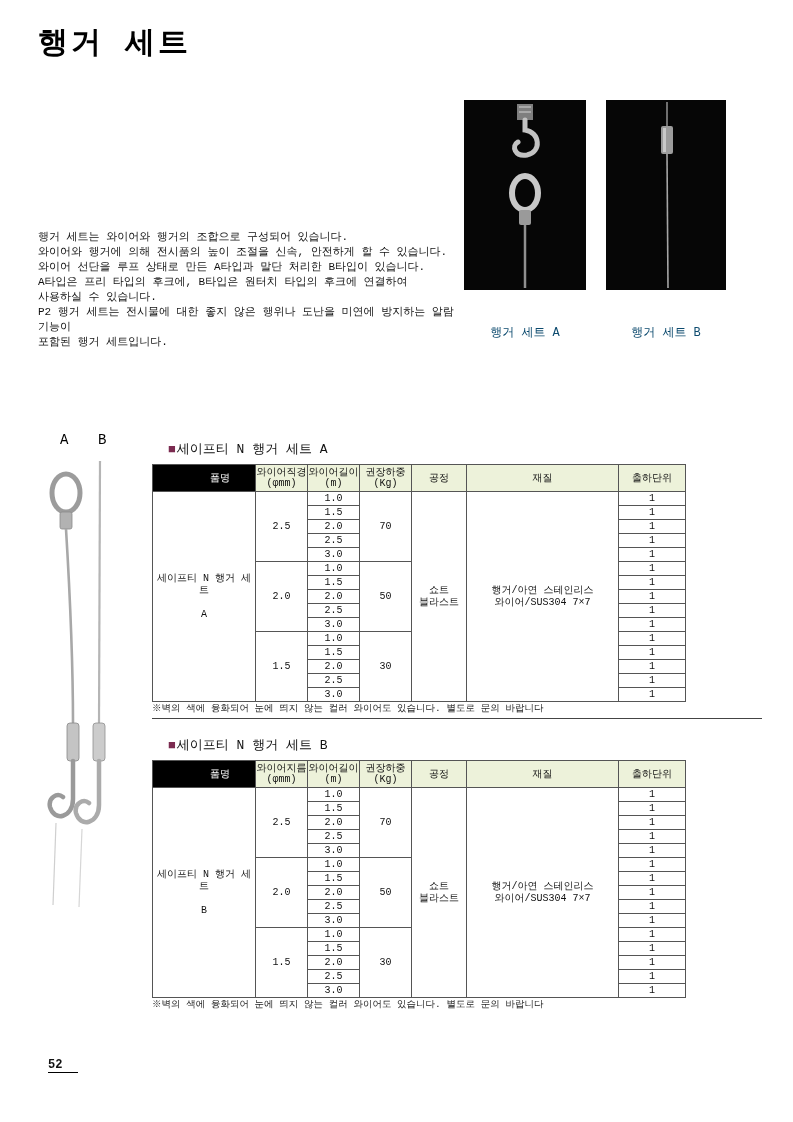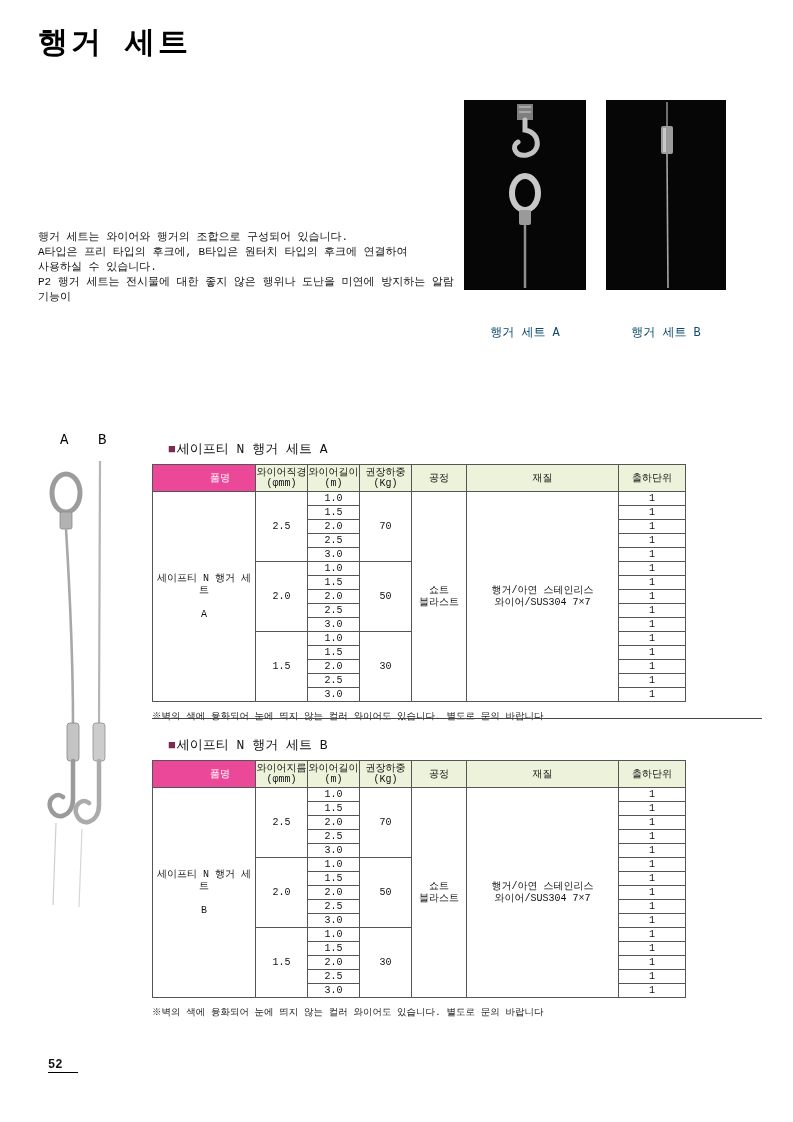--- a/index.html
+++ b/index.html
@@ -31,24 +31,24 @@
   #section-a { top:440px; }
   #section-b { top:736px; }
   .section-title { font-size:13px; margin:0 0 6px 16px; font-weight:500; color:#111; }
   .section-title .marker { color:#7b2b50; margin-right:1px; }
   table.spec { border-collapse:collapse; table-layout:fixed; width:533px; border:1px solid #333; }
   table.spec th, table.spec td {
     border:1px solid #555; text-align:center; vertical-align:middle;
     font-size:10px; overflow:hidden;
   }
   table.spec th { background:#edf2da; font-weight:normal; line-height:11px; height:24px; padding:1px 0; }
-  table.spec th.th-product { background:#ec4899; color:#ffffff;padding-left:32px; }
+  table.spec th.th-product { background:#000000; color:#ffffff;padding-left:32px; }
   table.spec td { height:13px; line-height:12px; padding:0 2px; background:#fff; }
   table.spec td.product-cell .variant { margin-top:12px; }
-  .note { font-size:9.5px; margin-top:8px; color:#222; }
+  .note { font-size:9.5px; margin-top:0; color:#222; }
   .divider { position:absolute; left:152px; top:718px; width:610px; border-top:1px solid #444; height:0; }
   .page-number {
     position:absolute; left:48px; top:1058px; width:30px;
     font-size:12px; font-weight:bold; border-bottom:1.5px solid #000; padding-bottom:0;
   }
 </style>
 </head>
 <body>
 
 <div class="page">
@@ -74,23 +74,26 @@
       <rect x="57" y="28" width="3" height="24" fill="#c8c8c8"></rect>
       <line x1="61" y1="54" x2="62" y2="188" stroke="#a5a5a5" stroke-width="1.6"></line>
     </svg>
   </div>
 
   <div class="photo-caption cap-a">행거 세트 A</div>
   <div class="photo-caption cap-b">행거 세트 B</div>
 
   <div class="intro">
     <div>행거 세트는 와이어와 행거의 조합으로 구성되어 있습니다.</div>
+    <div>와이어와 행거에 의해 전시품의 높이 조절을 신속, 안전하게 할 수 있습니다.</div>
+    <div>와이어 선단을 루프 상태로 만든 A타입과 말단 처리한 B타입이 있습니다.</div>
     <div>A타입은 프리 타입의 후크에, B타입은 원터치 타입의 후크에 연결하여</div>
     <div>사용하실 수 있습니다.</div>
     <div>P2 행거 세트는 전시물에 대한 좋지 않은 행위나 도난을 미연에 방지하는 알람 기능이</div>
+    <div>포함된 행거 세트입니다.</div>
   </div>
 
   <div class="diagram-label lbl-a">A</div>
   <div class="diagram-label lbl-b">B</div>
   <div class="diagram">
     <svg width="114" height="455" viewBox="0 0 114 455">
       <ellipse cx="40" cy="38" rx="14" ry="19" stroke="#9c9c9c" stroke-width="5" fill="none"></ellipse>
       <rect x="34" y="57" width="12" height="17" rx="2" fill="#b2b2b2" stroke="#8a8a8a" stroke-width="0.8"></rect>
       <path d="M40,74 C44,140 47,200 47,268" stroke="#a8a8a8" stroke-width="2.6" fill="none"></path>
       <path d="M74,6 C74,100 73,190 73,268" stroke="#b5b5b5" stroke-width="2.2" fill="none"></path>

